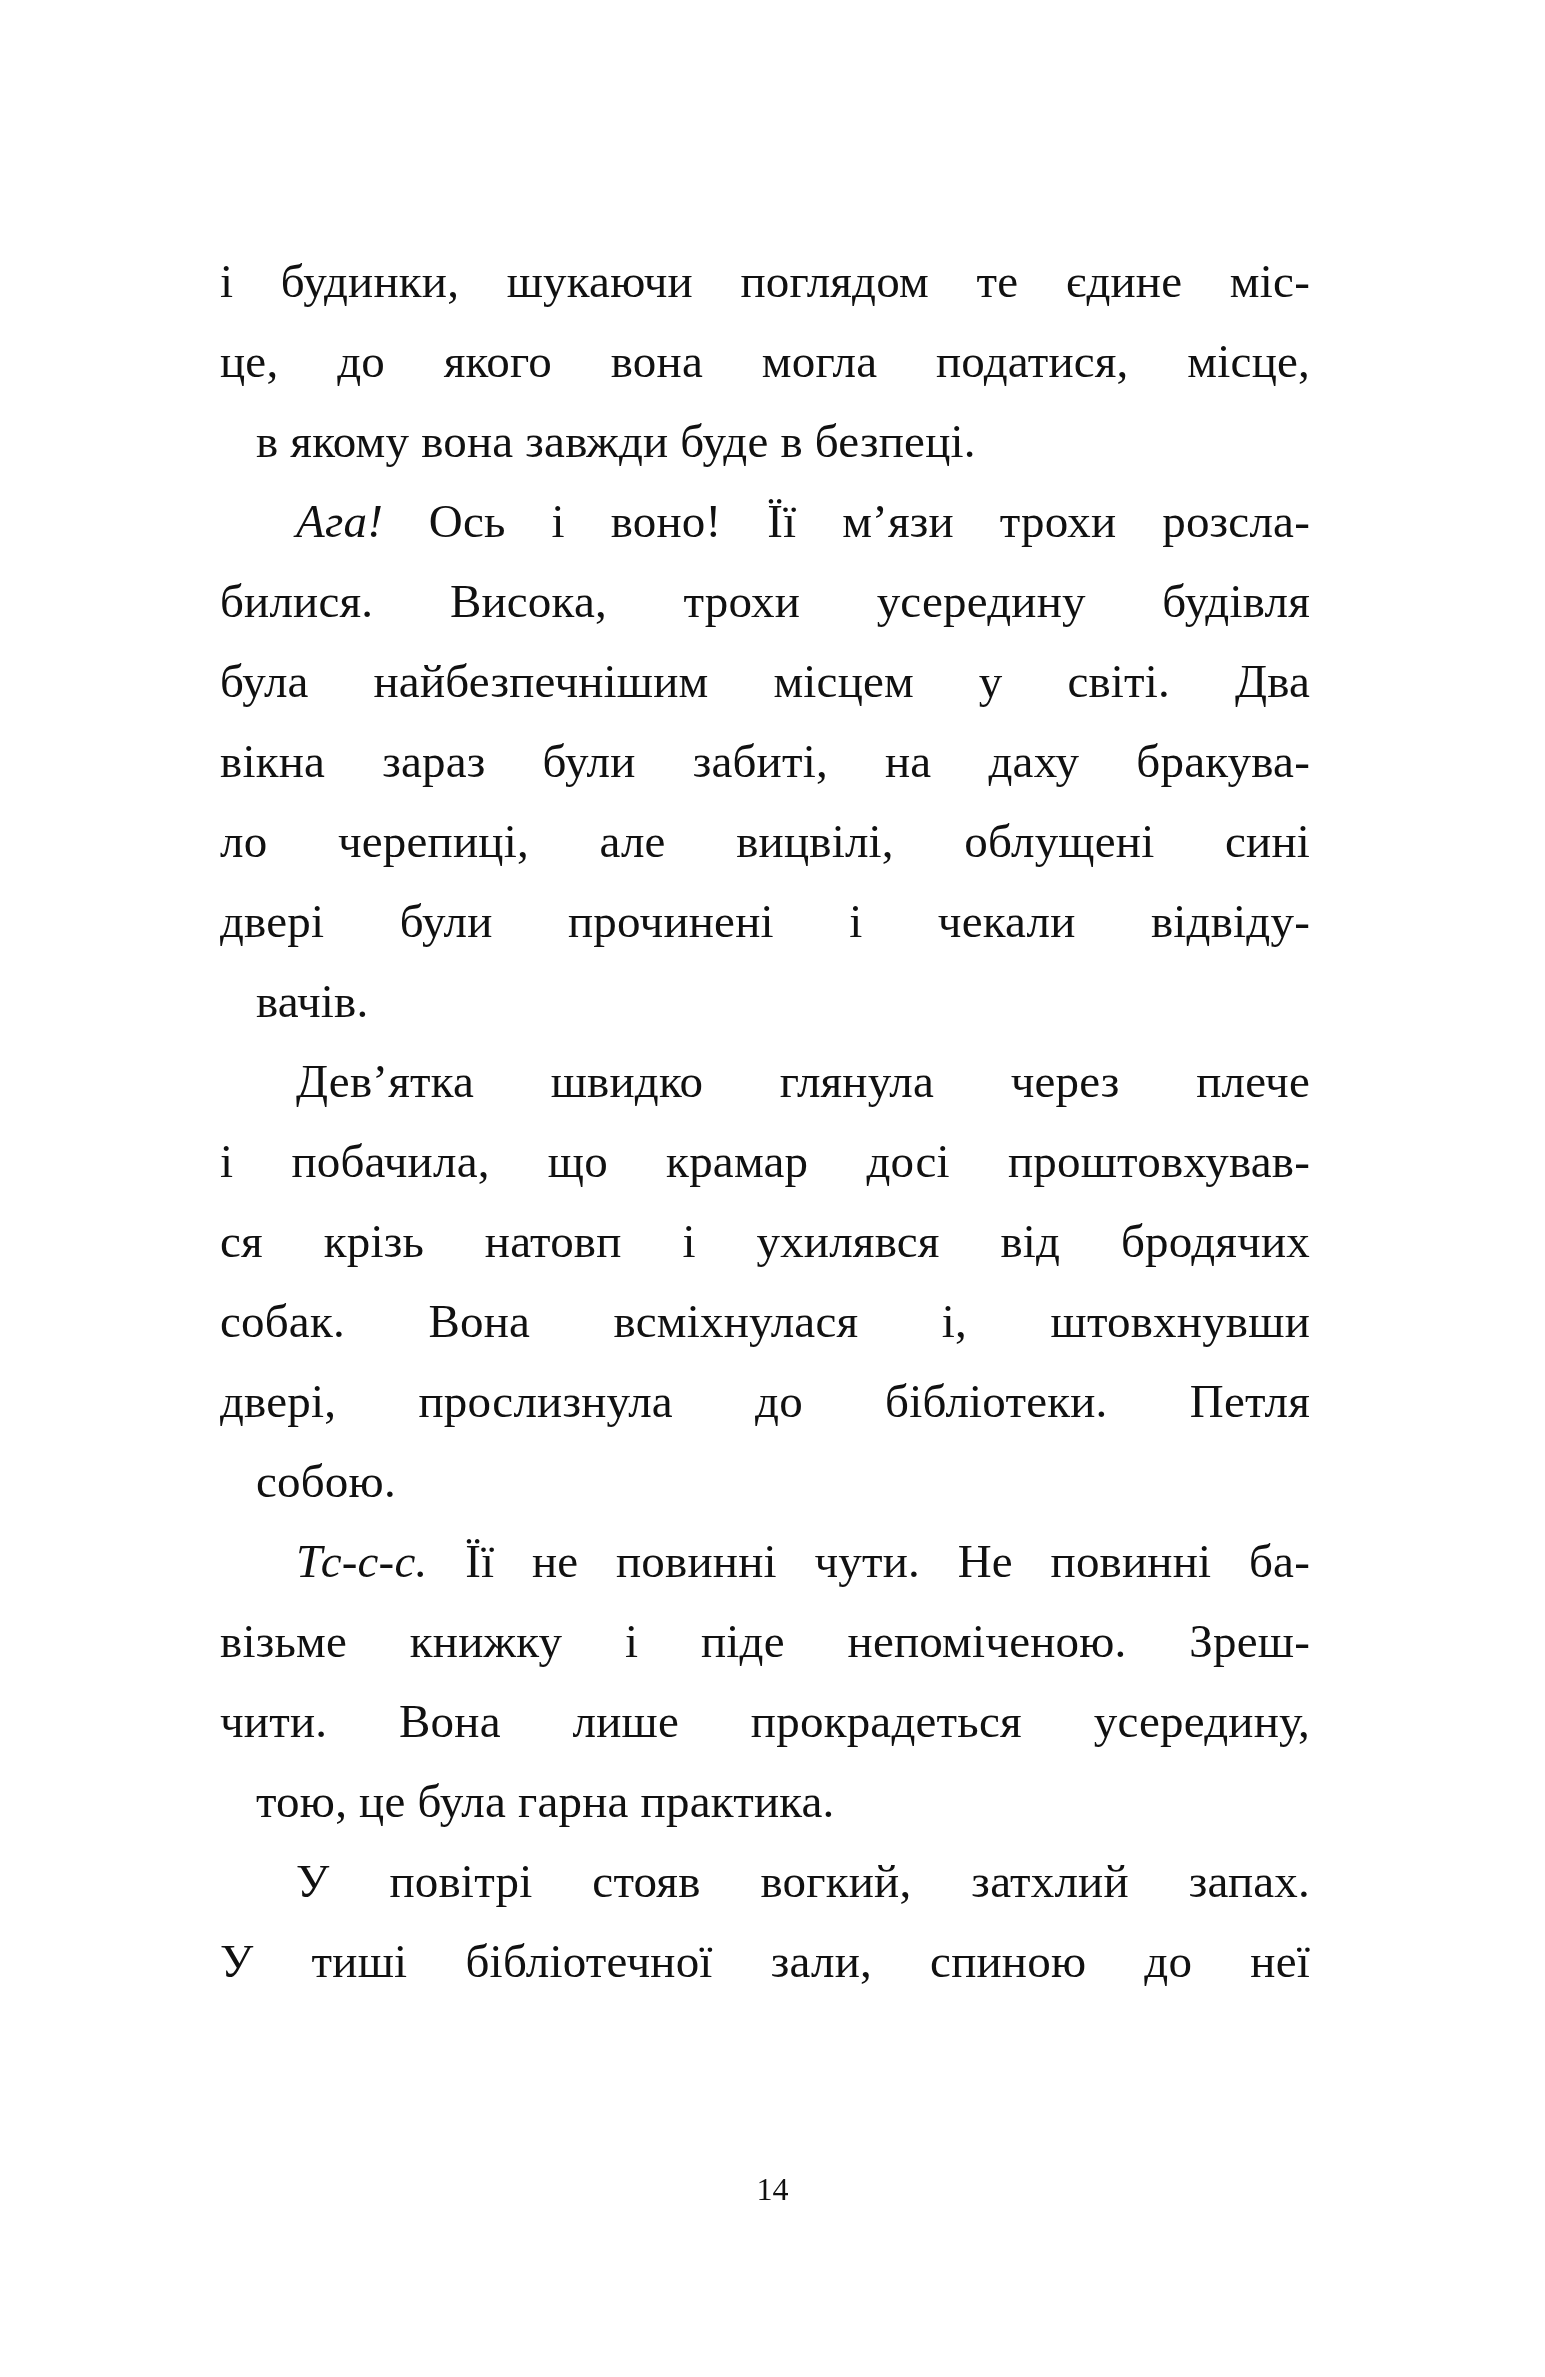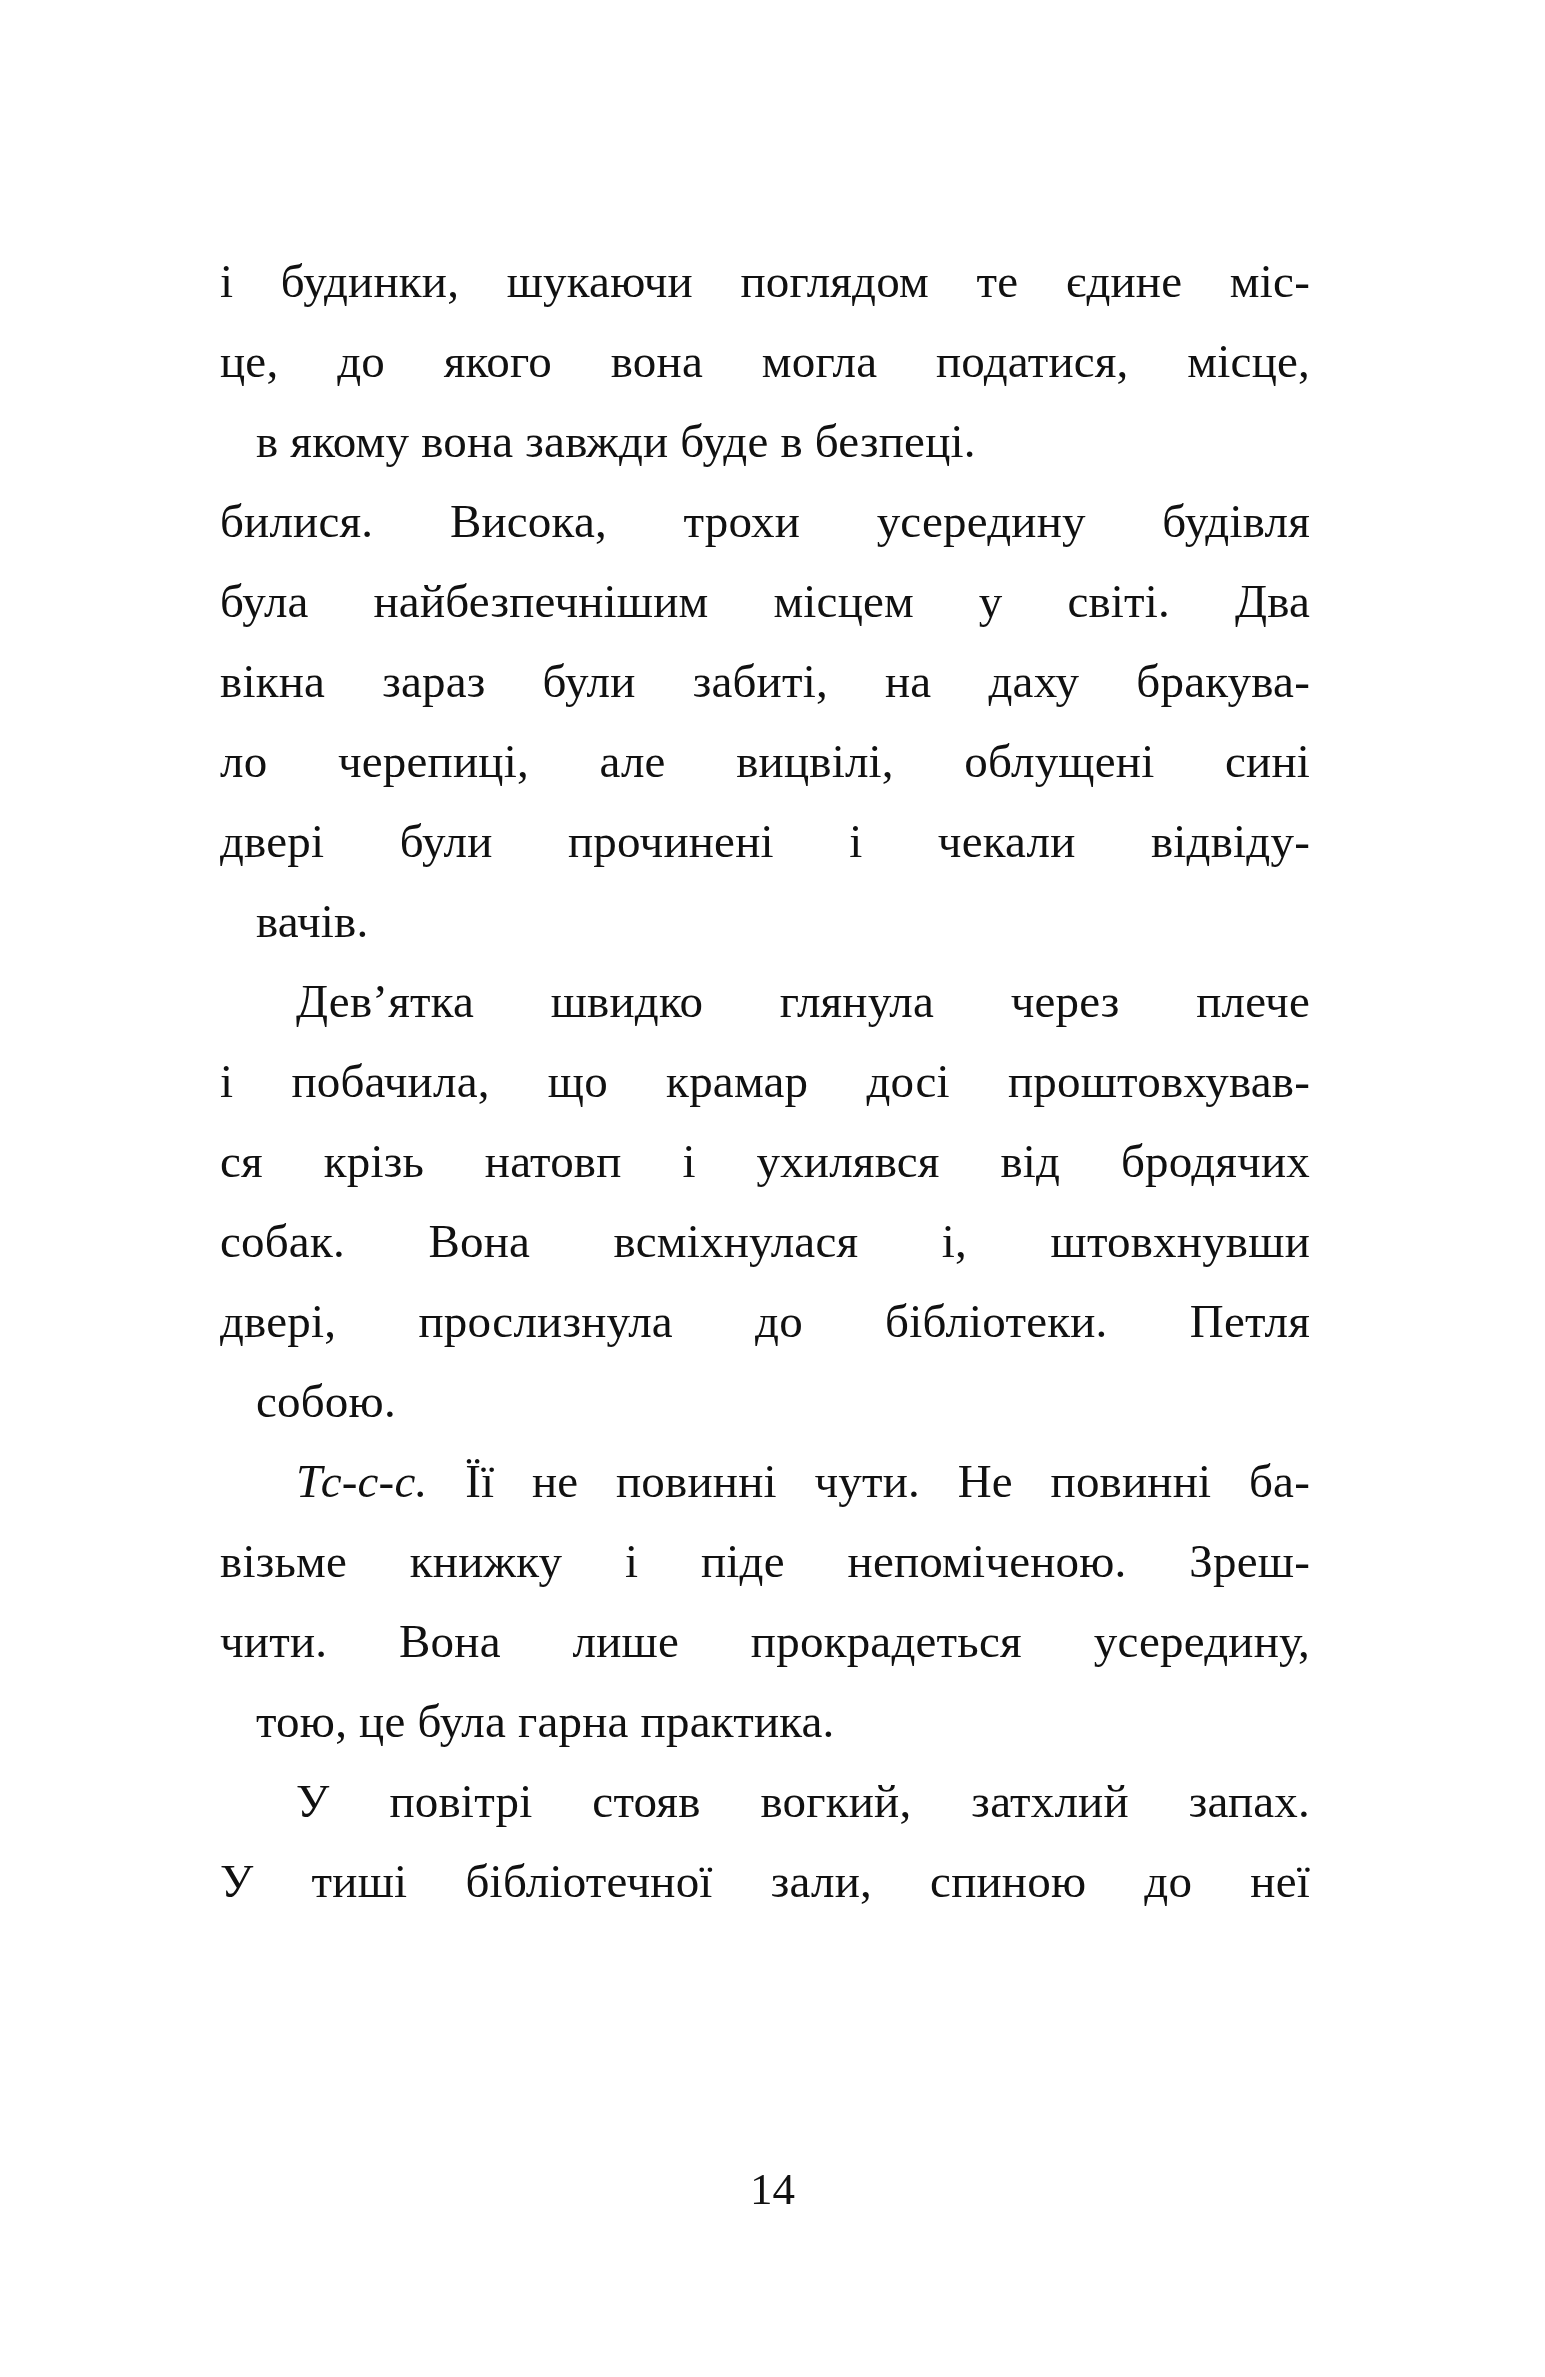--- a/index.html
+++ b/index.html
@@ -46,35 +46,36 @@
     }
     .line .em {
       font-style: italic;
     }
     .page-number {
       position: absolute;
       left: 0;
       width: 1545px;
       top: 2165px;
       text-align: center;
-      font-size: 45px;
+      font-size: 32px;
       line-height: 48px;
       font-family: "Liberation Serif", "DejaVu Serif", serif;
       color: #111111;
     }
   </style>
 </head>
 <body>
 
 <div class="page">
   <div class="text-block">
     <span class="line">і будинки, шукаючи поглядом те єдине міс-</span>
     <span class="line">це, до якого вона могла податися, місце,</span>
     <span class="line last">в якому вона завжди буде в безпеці.</span>
 
+    <span class="line indent"><span class="em">Ага!</span><span> Ось і воно! Її м’язи трохи розсла-</span></span>
     <span class="line">билися. Висока, трохи усередину будівля</span>
     <span class="line">була найбезпечнішим місцем у світі. Два</span>
     <span class="line">вікна зараз були забиті, на даху бракува-</span>
     <span class="line">ло черепиці, але вицвілі, облущені сині</span>
     <span class="line">двері були прочинені і чекали відвіду-</span>
     <span class="line last">вачів.</span>
 
     <span class="line indent">Дев’ятка швидко глянула через плече</span>
     <span class="line">і побачила, що крамар досі проштовхував-</span>
     <span class="line">ся крізь натовп і ухилявся від бродячих</span>

